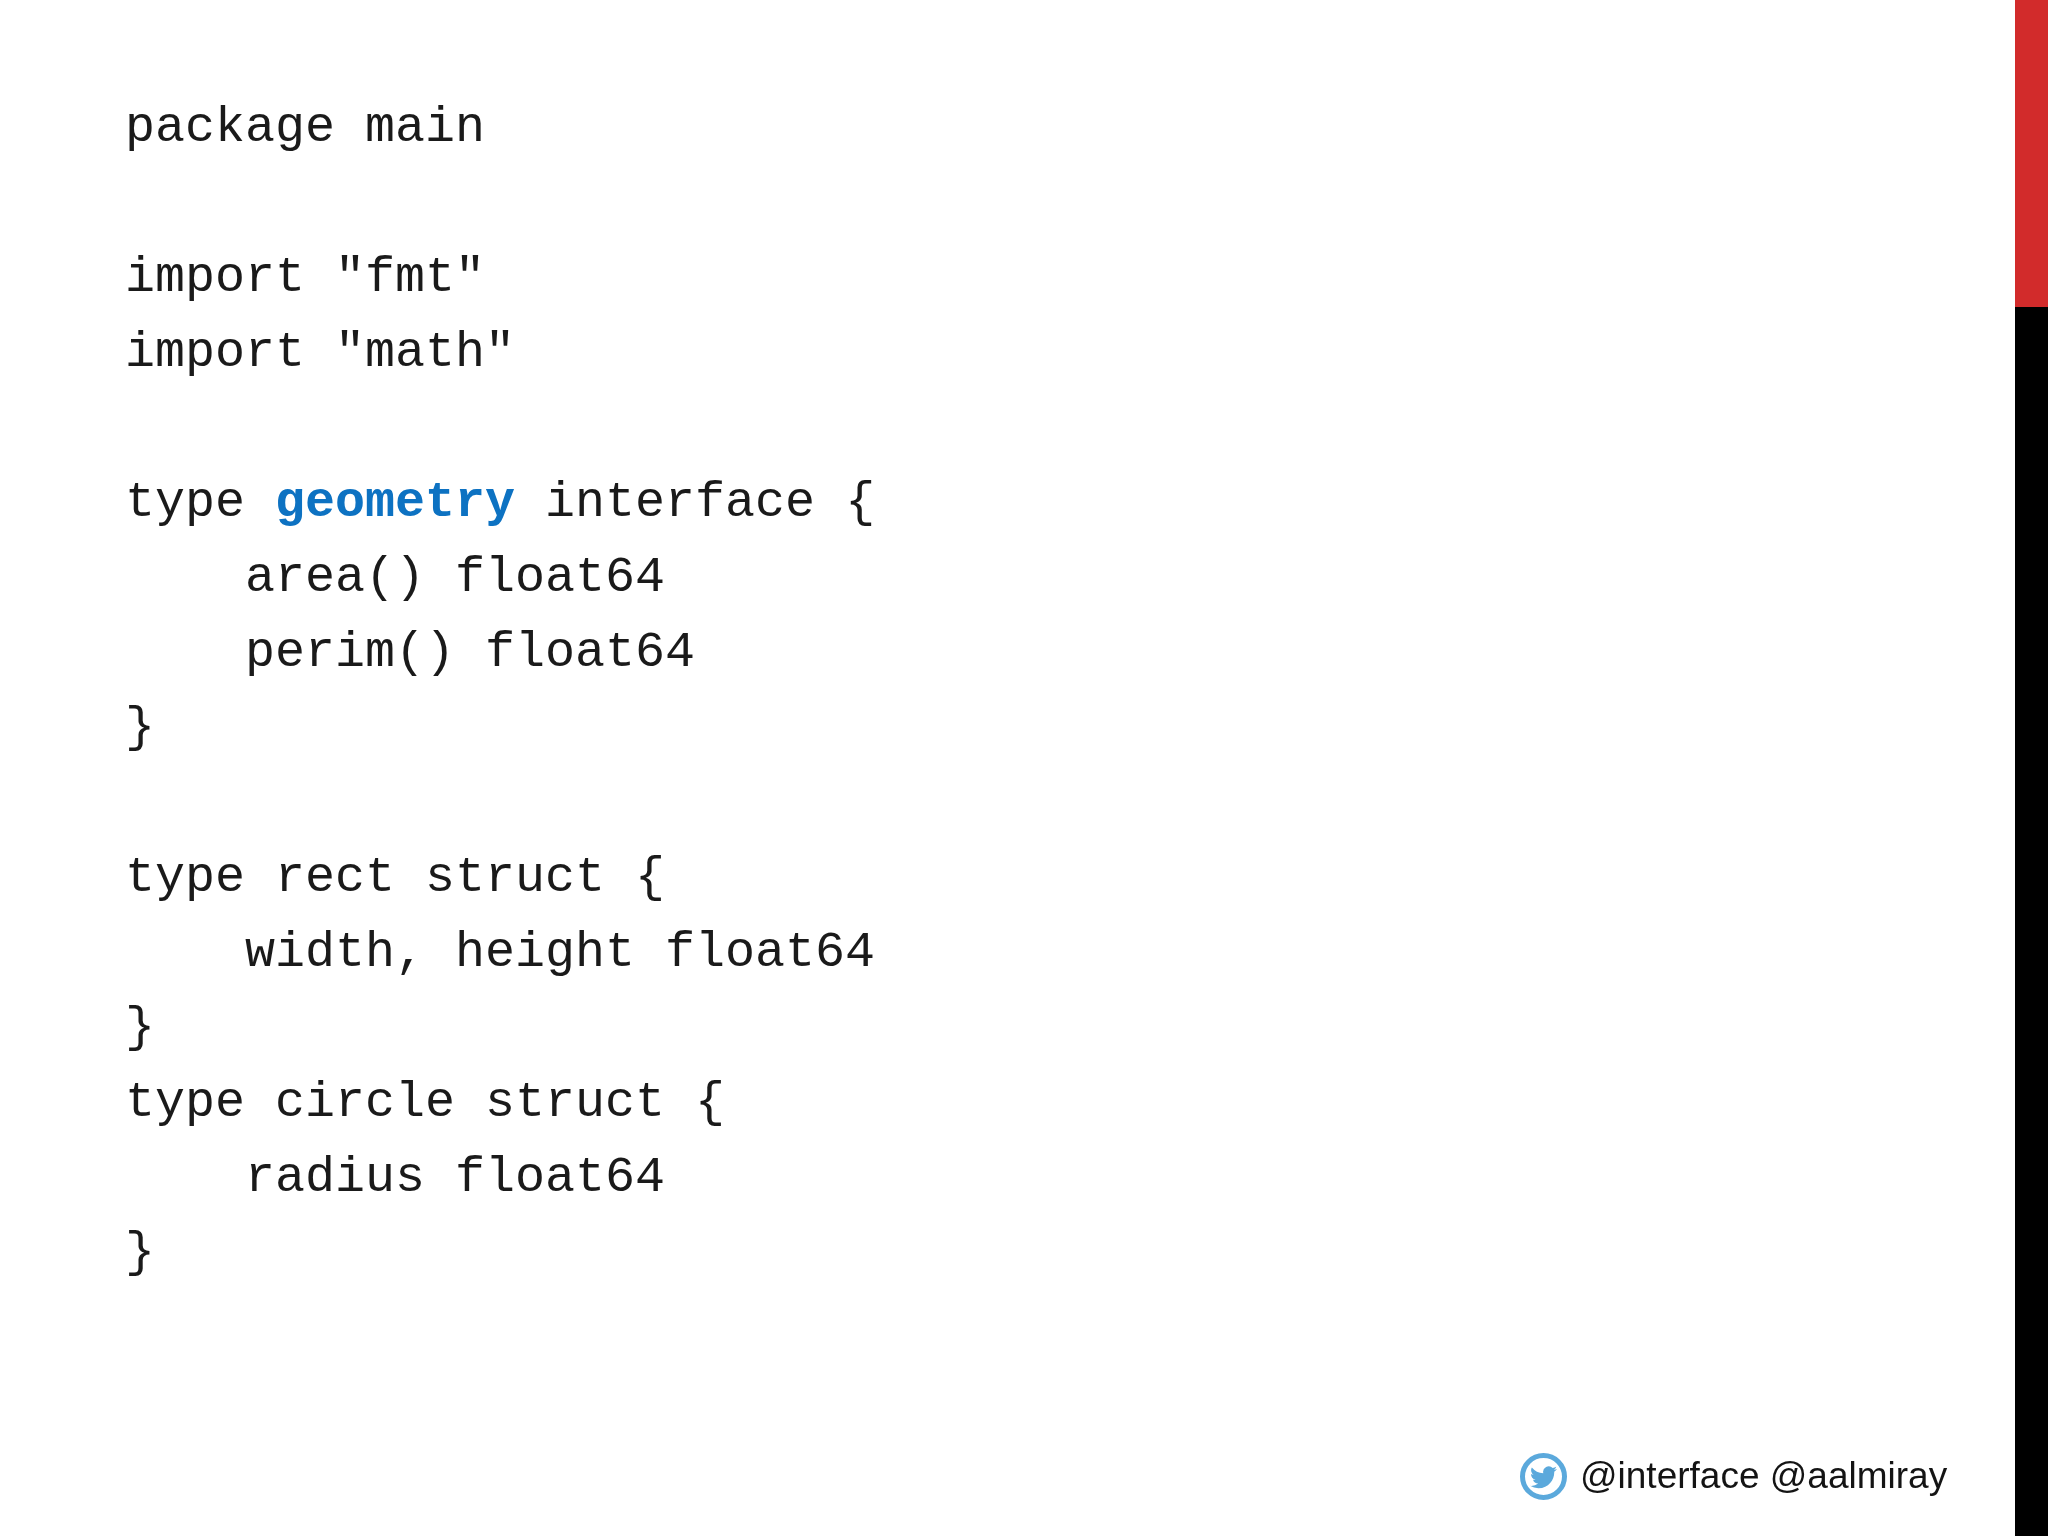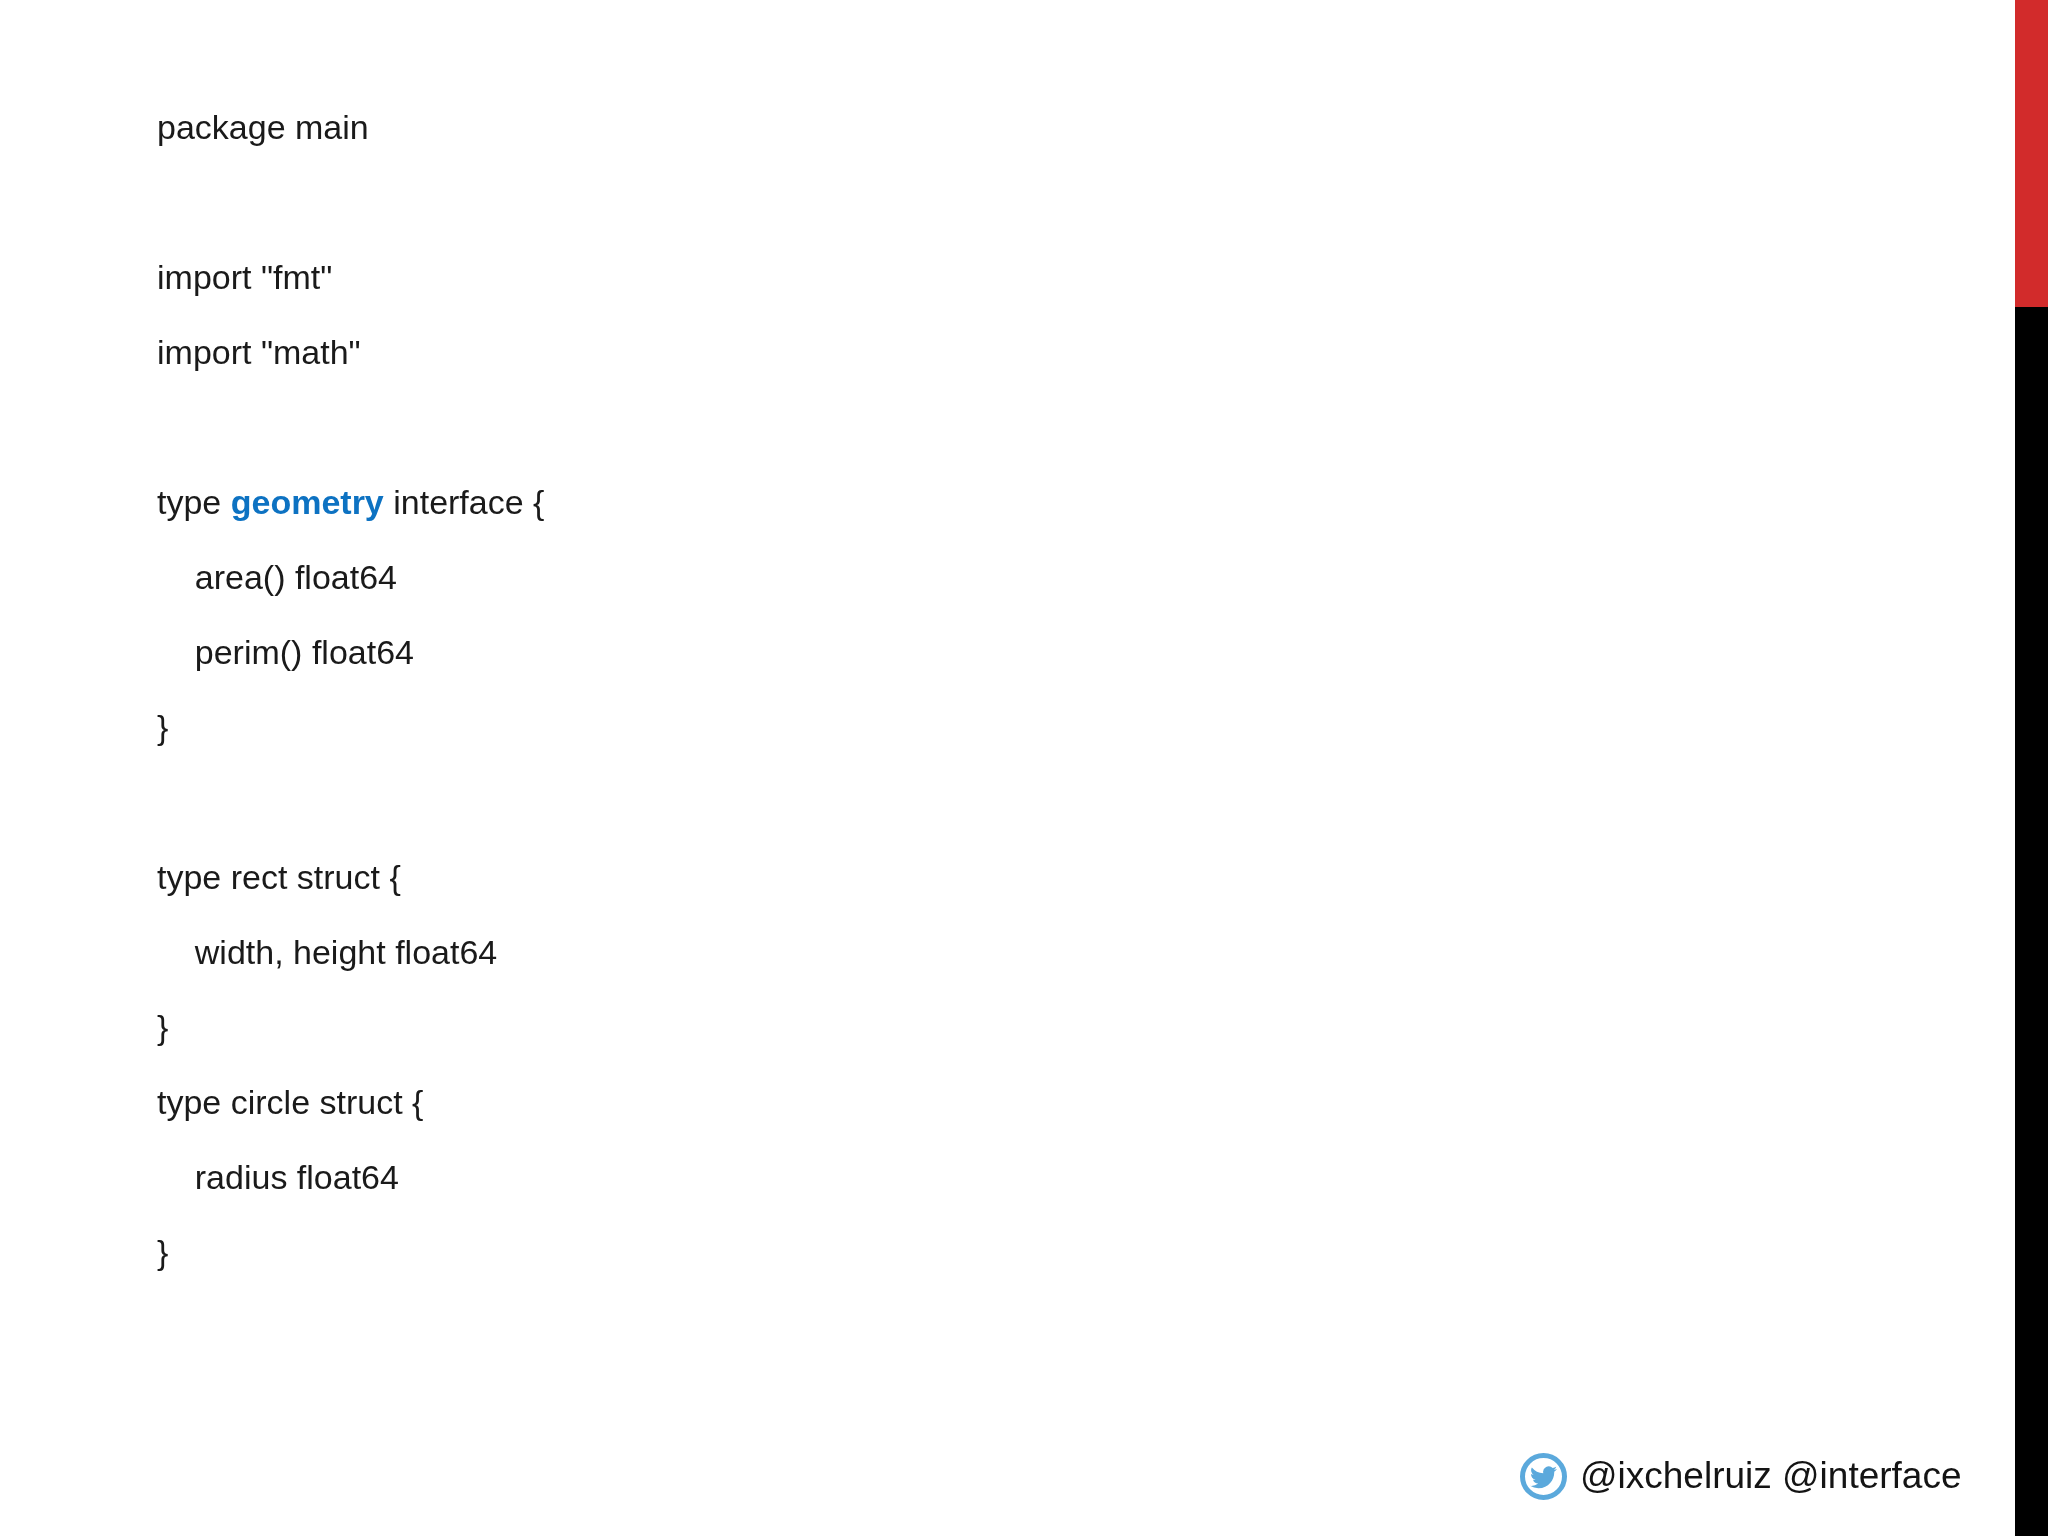--- a/index.html
+++ b/index.html
@@ -29,26 +29,25 @@
   }
   .bar-black {
     position: absolute;
     left: 2015px; top: 307px;
     width: 33px; height: 1229px;
     background: var(--right-bar-black);
   }
   .code {
     position: absolute;
     left: 125px; top: 90px;
-    font-family: Liberation Sans, sans-serif;
-    font-size: 34px;
+    font-family: Liberation Mono, monospace;
+    font-size: 50px;
     line-height: 75px;
     color: #1a1a1a;
     white-space: pre;
-    margin-left: 32px;
   }
   .code-line { min-height: 75px; }
   .seg-keyword-blue {
     color: var(--keyword-blue);
     font-weight: bold;
   }
   .footer {
     position: absolute;
     left: 1520px; top: 1450px;
     height: 52px;
@@ -87,16 +86,16 @@
 
   <div class="bar-red"></div>
   <div class="bar-black"></div>
 
   <div class="footer">
     <span class="tw-icon">
       <svg viewBox="0 0 16 16" xmlns="http://www.w3.org/2000/svg" aria-hidden="true">
         <path d="M5.026 15c6.038 0 9.341-5.003 9.341-9.334 0-.14 0-.282-.006-.422A6.685 6.685 0 0 0 16 3.542a6.658 6.658 0 0 1-1.889.518 3.301 3.301 0 0 0 1.447-1.817 6.533 6.533 0 0 1-2.087.793A3.286 3.286 0 0 0 7.875 6.03a9.325 9.325 0 0 1-6.767-3.429 3.289 3.289 0 0 0 1.018 4.382A3.323 3.323 0 0 1 .64 6.575v.045a3.288 3.288 0 0 0 2.632 3.218 3.203 3.203 0 0 1-.865.115 3.23 3.23 0 0 1-.614-.057 3.283 3.283 0 0 0 3.067 2.277A6.588 6.588 0 0 1 .78 13.58a6.32 6.32 0 0 1-.78-.045A9.344 9.344 0 0 0 5.026 15z"></path>
       </svg>
     </span>
-    <span class="handles">@ixchelruiz @interface</span>
+    <span class="handles">@interface @aalmiray</span>
   </div>
 
 </div>
 
 </body></html>

